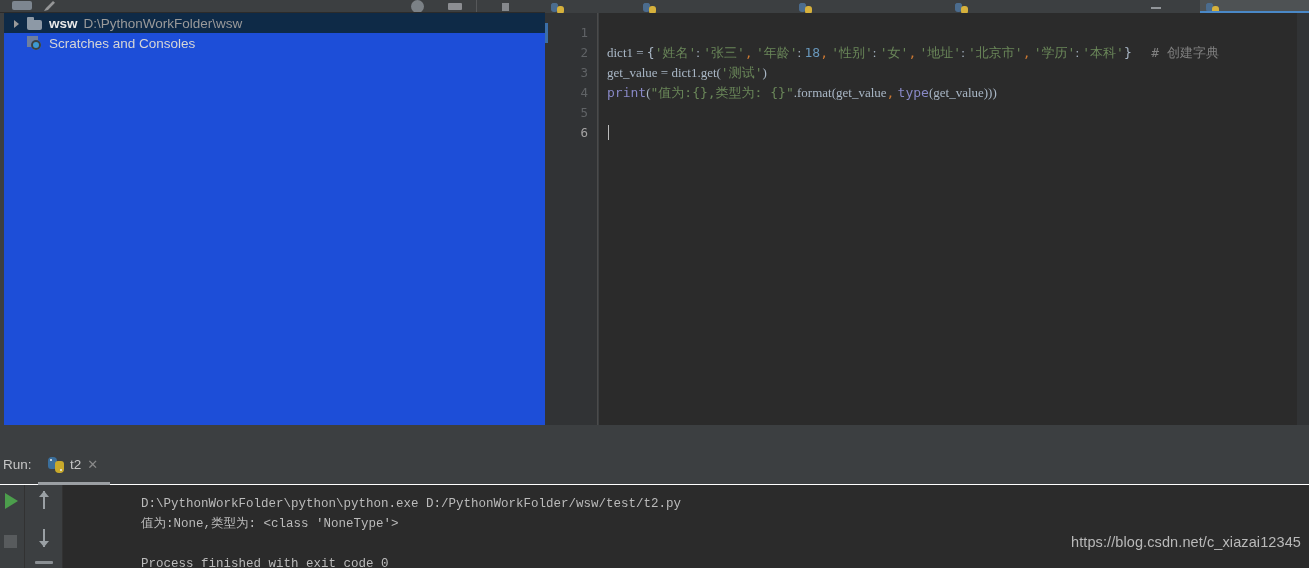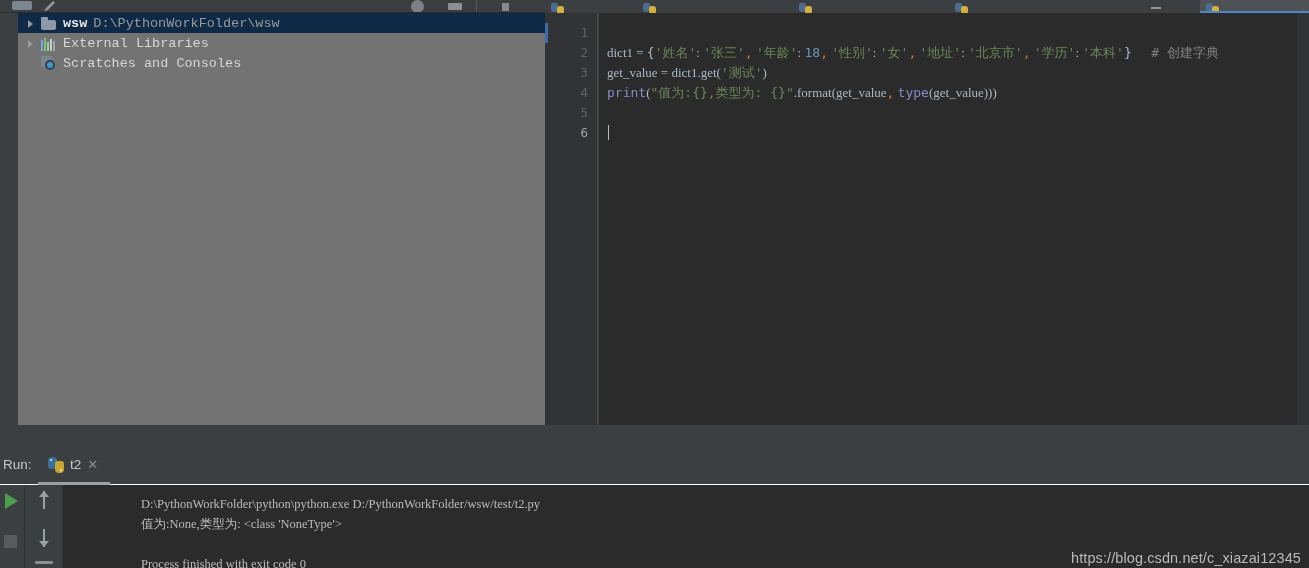--- a/index.html
+++ b/index.html
@@ -53,22 +53,22 @@
     font-size: 10px; color: #bbbbbb; white-space: nowrap;
     line-height: 12px; margin-bottom: -1px;
   }
   .tab-underline {
     position: absolute; bottom: 0; height: 2px; background: #4a88c7;
   }
   .tb-minus { width: 10px; height: 2px; background: #a8acb0; opacity:.8; }
 
   
   .sidebar {
-    position: absolute; left: 18px; top: 13px; width: 545px; height: 432px;
-    background: #737373; overflow: hidden; font-family: Liberation Mono, monospace;
+    position: absolute; left: 4px; top: 13px; width: 545px; height: 432px;
+    background: #1d4ed8; overflow: hidden;
   }
   .tree-row {
     position: relative; height: 20px; display: flex; align-items: center;
     padding-left: 8px; gap: 6px; font-size: 13.5px; color: #d6d6d6;
     white-space: nowrap;
   }
   .tree-row.selected { background: #0e2a47; }
   .arrow {
     width: 9px; height: 9px; flex: 0 0 auto; position: relative;
   }
@@ -242,26 +242,26 @@
   .dash {
     position: absolute; left: 10px; bottom: 4px; width: 18px; height: 3px;
     background: #8a8f93; border-radius: 1px;
   }
   .console {
     flex: 1 1 auto; position: relative; background: #2b2b2b;
     padding: 9px 0 0 78px; overflow: hidden;
   }
   .console .oline {
     height: 20px; line-height: 20px; white-space: pre;
-    font-family: Liberation Serif, serif; font-size: 12.5px;
+    font-family: Liberation Mono, monospace; font-size: 12.5px;
     color: #bbbbbb;
   }
   .console .blank { height: 20px; }
   .watermark {
-    position: absolute; right: 8px; bottom: 2px;
+    position: absolute; right: 8px; bottom: 18px;
     font-size: 14.5px; color: #b9b9b9; font-family: "Liberation Sans", sans-serif;
     letter-spacing: .1px;
   }
 </style>
 </head>
 <body>
 
 <div id="app">
 
   <div class="toolbar">
@@ -326,31 +326,20 @@
     </div>
     <div class="tab-underline" style="left:655px;width:109px;"></div>
   </div>
 
   <div class="sidebar">
     <div class="tree-row selected">
       <span class="arrow closed"></span>
       <span class="ico ico-folder"></span>
       <span class="tree-name">wsw</span>
       <span class="tree-path">D:\PythonWorkFolder\wsw</span>
-    </div>
-    <div class="tree-row">
-      <span class="arrow closed"></span>
-      <span class="ico ico-libs">
-          <i></i>
-          <i></i>
-          <i></i>
-          <i></i>
-          <i></i>
-        </span>
-      <span>External Libraries</span>
     </div>
     <div class="tree-row">
       <span class="arrow none"></span>
       <span class="ico ico-scratch"></span>
       <span>Scratches and Consoles</span>
     </div>
   </div>
 
   <div class="editor">
     <div class="gutter">

